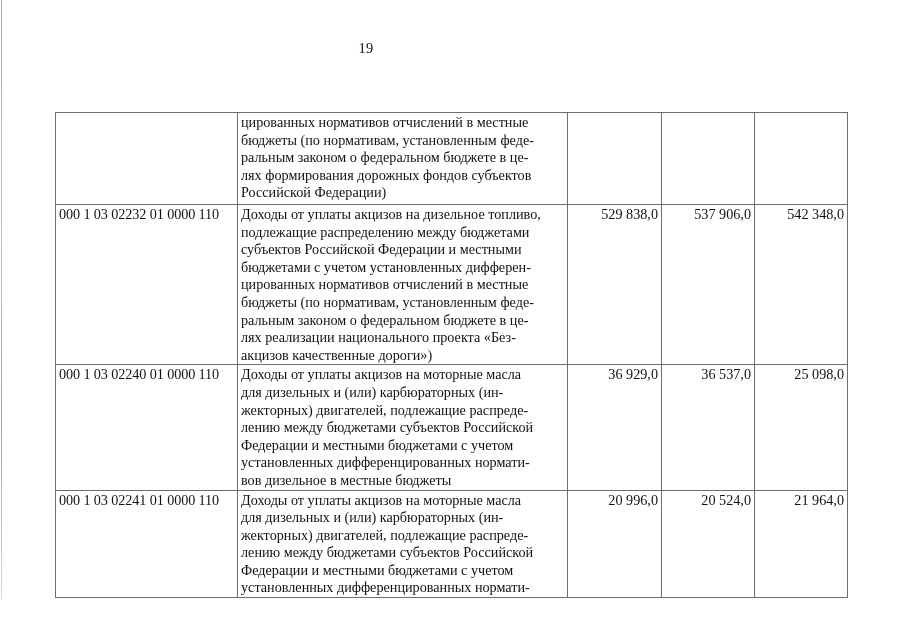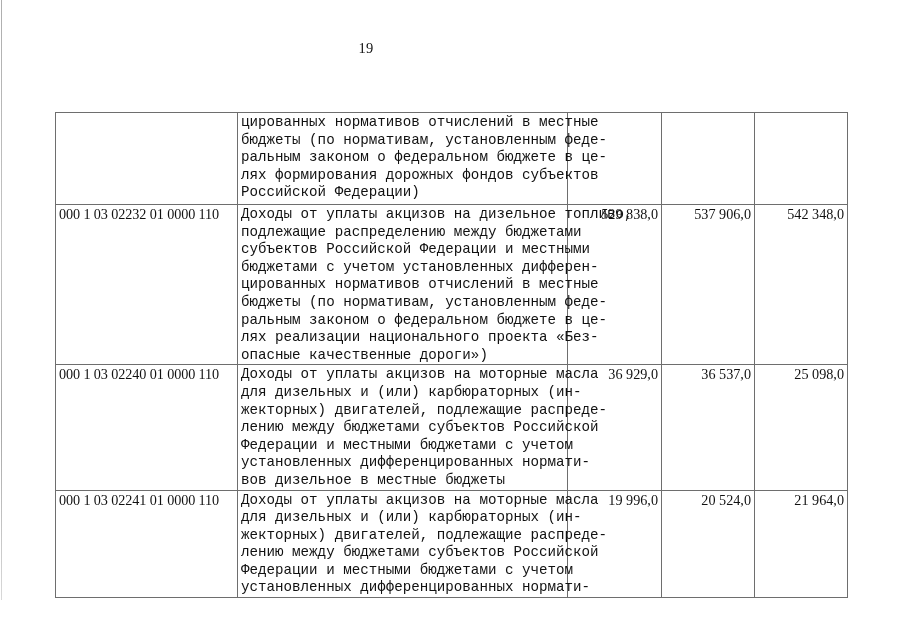--- a/index.html
+++ b/index.html
@@ -54,21 +54,20 @@
     col.c-v2   { width: 93px; }
     col.c-v3   { width: 93px; }
     td.code {
       white-space: nowrap;
       padding-left: 4px;
       letter-spacing: -0.1px;
     }
     td.name {
       padding-left: 3px;
       padding-right: 2px;
-      font-family: Liberation Mono, monospace;
     }
     td.num {
       text-align: right;
       white-space: nowrap;
       padding-right: 2px;
     }
     .line { display: block; white-space: nowrap; }
     tr.r0 td { height: 90px; }
     tr.r1 td { height: 157px; margin-left: 21px; }
     tr.r2 td { height: 121px; margin-top: 12px; }
@@ -108,21 +107,21 @@
       <td class="code">000 1 03 02232 01 0000 110</td>
       <td class="name">
         <span class="line">Доходы от уплаты акцизов на дизельное топливо,</span>
         <span class="line">подлежащие распределению между бюджетами</span>
         <span class="line">субъектов Российской Федерации и местными</span>
         <span class="line">бюджетами с учетом установленных дифферен-</span>
         <span class="line">цированных нормативов отчислений в местные</span>
         <span class="line">бюджеты (по нормативам, установленным феде-</span>
         <span class="line">ральным законом о федеральном бюджете в це-</span>
         <span class="line">лях реализации национального проекта «Без-</span>
-        <span class="line">опасные качественные дороги»)</span>
+        <span class="line">акцизов качественные дороги»)</span>
       </td>
       <td class="num">529 838,0</td>
       <td class="num">537 906,0</td>
       <td class="num">542 348,0</td>
     </tr>
 
     <tr class="r2">
       <td class="code">000 1 03 02240 01 0000 110</td>
       <td class="name">
         <span class="line">Доходы от уплаты акцизов на моторные масла</span>
@@ -141,18 +140,18 @@
     <tr class="r3">
       <td class="code">000 1 03 02241 01 0000 110</td>
       <td class="name">
         <span class="line">Доходы от уплаты акцизов на моторные масла</span>
         <span class="line">для дизельных и (или) карбюраторных (ин-</span>
         <span class="line">жекторных) двигателей, подлежащие распреде-</span>
         <span class="line">лению между бюджетами субъектов Российской</span>
         <span class="line">Федерации и местными бюджетами с учетом</span>
         <span class="line">установленных дифференцированных нормати-</span>
       </td>
-      <td class="num">19 996,0</td>
+      <td class="num">20 996,0</td>
       <td class="num">20 524,0</td>
       <td class="num">21 964,0</td>
     </tr>
   </tbody>
 </table>
 
 </body></html>

